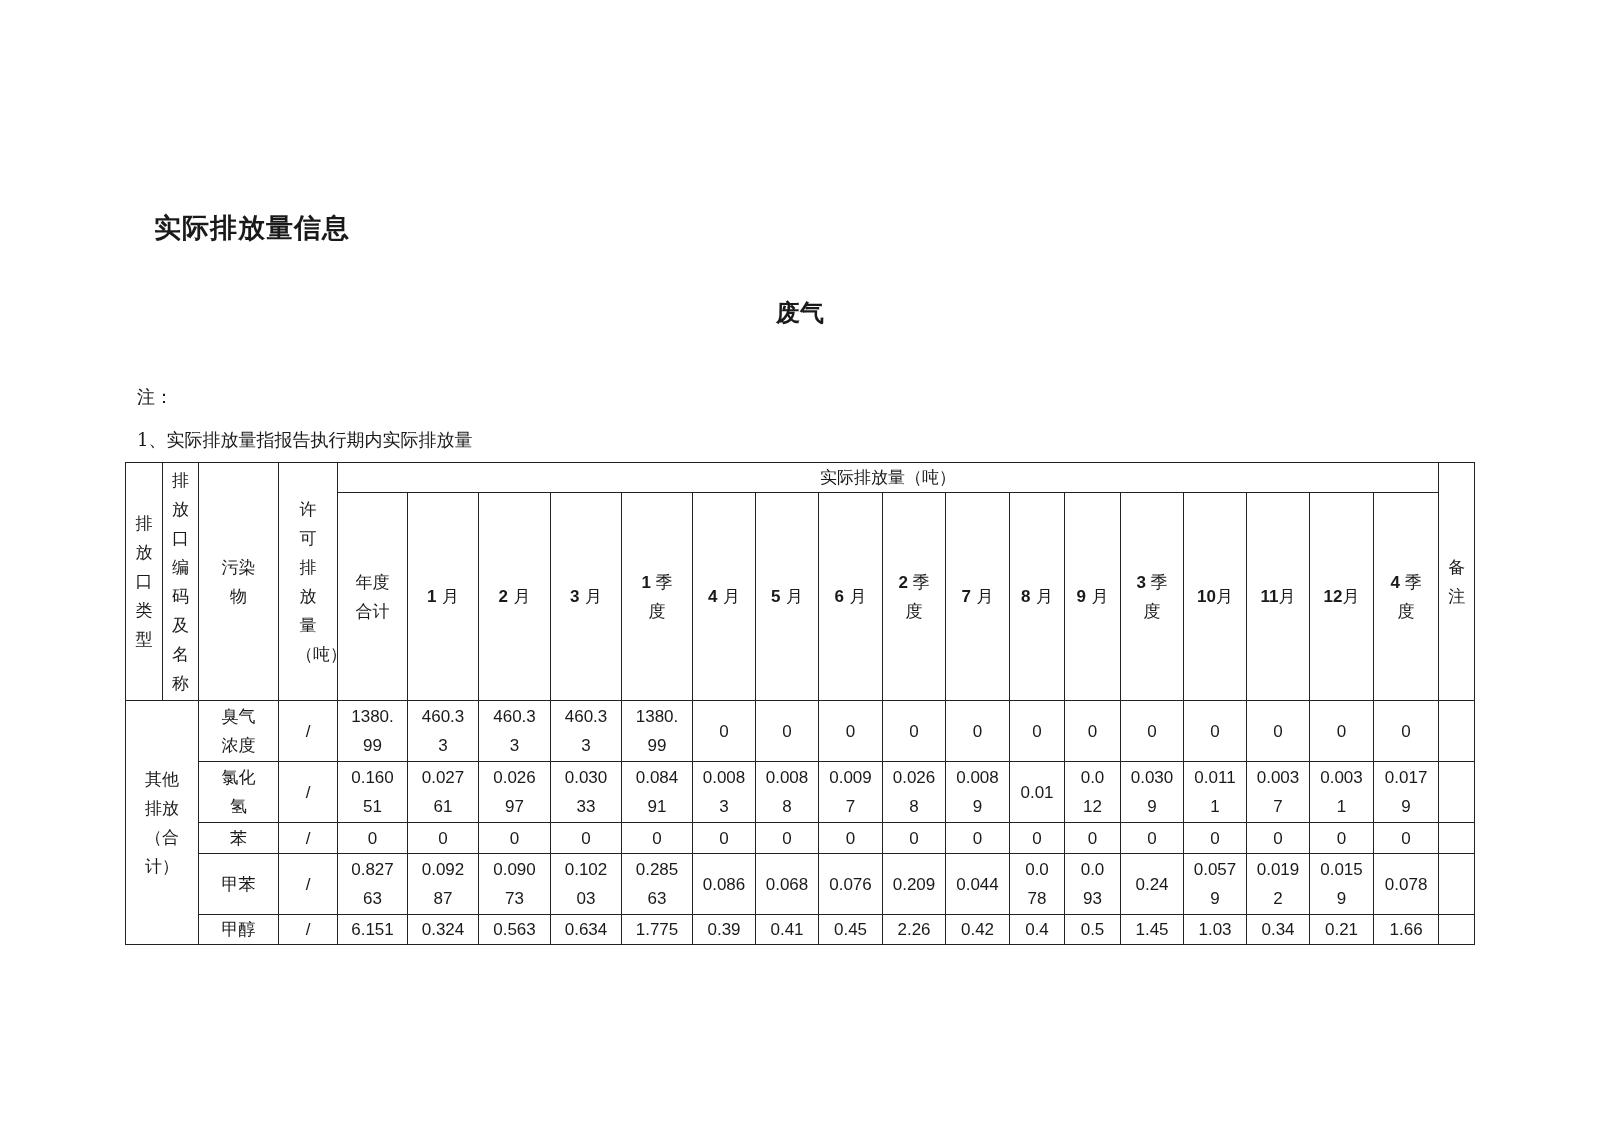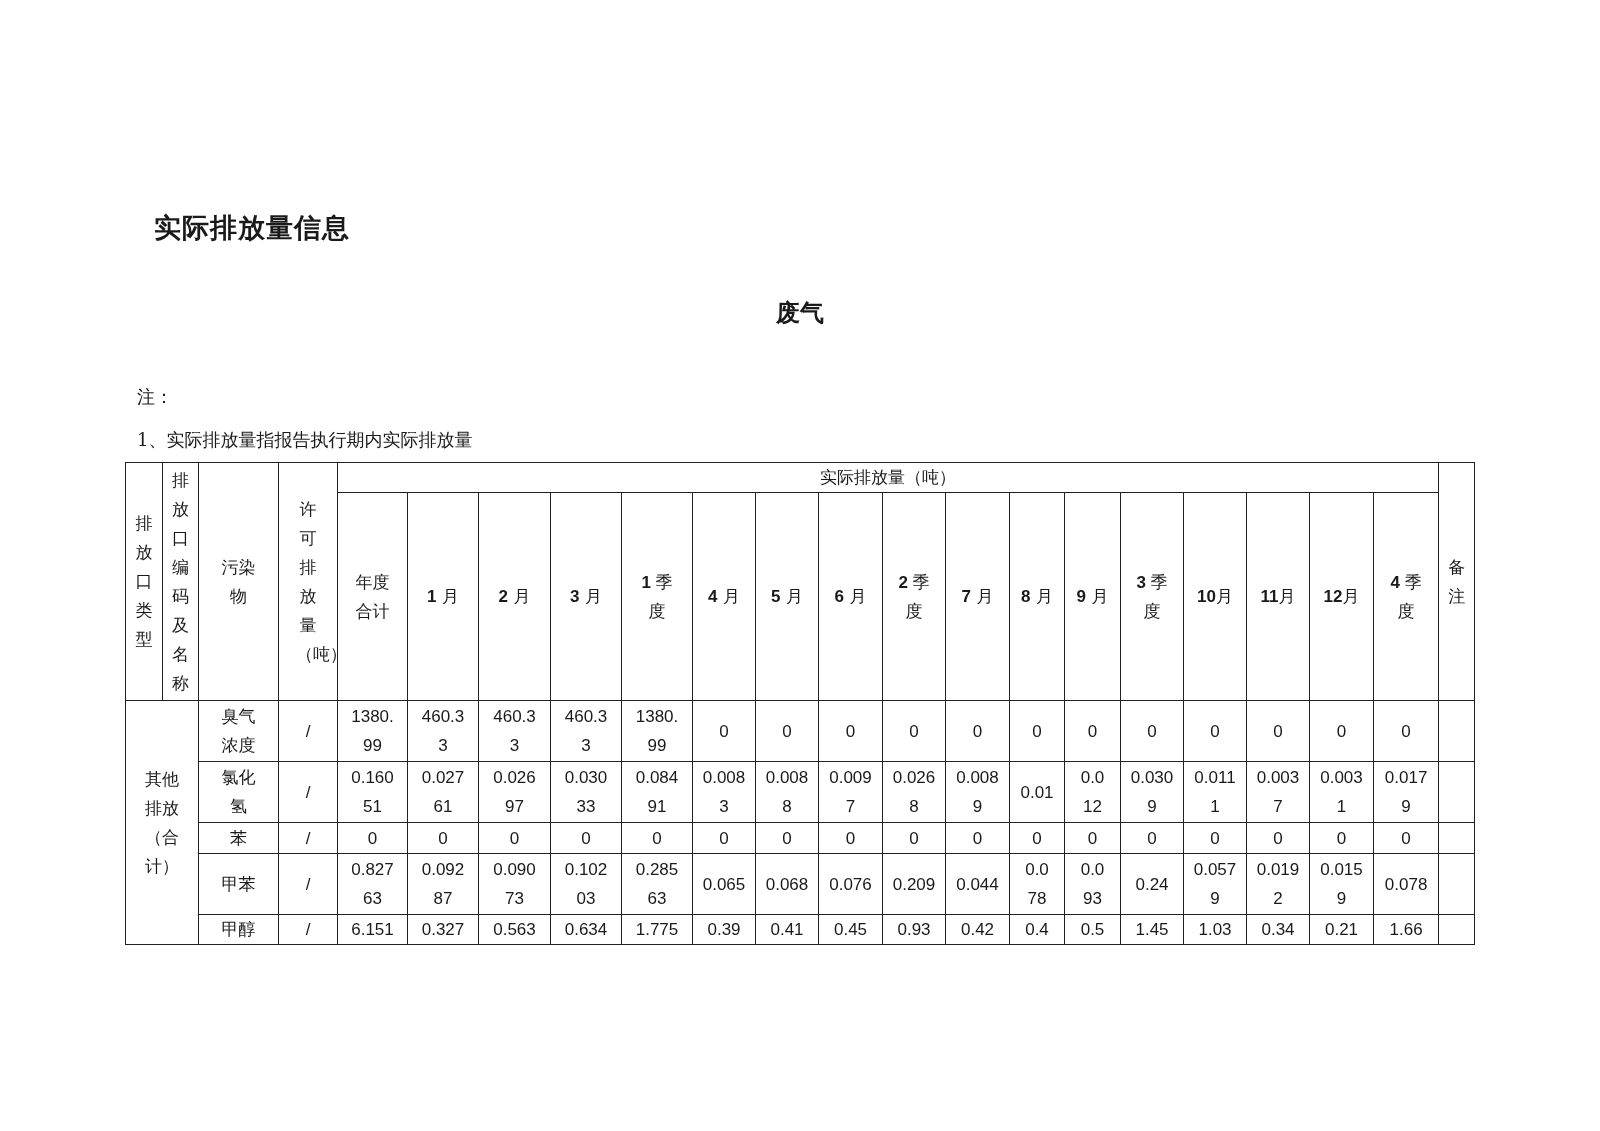--- a/index.html
+++ b/index.html
@@ -161,46 +161,46 @@
         <td></td>
       </tr>
       <tr style="height: 61px;">
         <td><span class="wrap2" style="width:2.1em">甲苯</span></td>
         <td class="num">/</td>
         <td class="num"><span class="wrap2" style="max-width:64px">0.827<br>63</span></td>
         <td class="num"><span class="wrap2" style="max-width:65px">0.092<br>87</span></td>
         <td class="num"><span class="wrap2" style="max-width:66px">0.090<br>73</span></td>
         <td class="num"><span class="wrap2" style="max-width:65px">0.102<br>03</span></td>
         <td class="num"><span class="wrap2" style="max-width:65px">0.285<br>63</span></td>
-        <td class="num"><span class="wrap2" style="max-width:57px">0.065</span></td>
+        <td class="num"><span class="wrap2" style="max-width:57px">0.086</span></td>
         <td class="num"><span class="wrap2" style="max-width:57px">0.068</span></td>
         <td class="num"><span class="wrap2" style="max-width:58px">0.076</span></td>
         <td class="num"><span class="wrap2" style="max-width:57px">0.209</span></td>
         <td class="num"><span class="wrap2" style="max-width:58px">0.044</span></td>
         <td class="num"><span class="wrap2" style="max-width:49px">0.0<br>78</span></td>
         <td class="num"><span class="wrap2" style="max-width:50px">0.0<br>93</span></td>
         <td class="num"><span class="wrap2" style="max-width:57px">0.24</span></td>
         <td class="num"><span class="wrap2" style="max-width:57px">0.057<br>9</span></td>
         <td class="num"><span class="wrap2" style="max-width:57px">0.019<br>2</span></td>
         <td class="num"><span class="wrap2" style="max-width:58px">0.015<br>9</span></td>
         <td class="num"><span class="wrap2" style="max-width:59px">0.078</span></td>
         <td></td>
       </tr>
       <tr style="height: 28px;">
         <td><span class="wrap2" style="width:2.1em">甲醇</span></td>
         <td class="num">/</td>
         <td class="num"><span class="wrap2" style="max-width:64px">6.151</span></td>
-        <td class="num"><span class="wrap2" style="max-width:65px">0.327</span></td>
+        <td class="num"><span class="wrap2" style="max-width:65px">0.324</span></td>
         <td class="num"><span class="wrap2" style="max-width:66px">0.563</span></td>
         <td class="num"><span class="wrap2" style="max-width:65px">0.634</span></td>
         <td class="num"><span class="wrap2" style="max-width:65px">1.775</span></td>
         <td class="num"><span class="wrap2" style="max-width:57px">0.39</span></td>
         <td class="num"><span class="wrap2" style="max-width:57px">0.41</span></td>
         <td class="num"><span class="wrap2" style="max-width:58px">0.45</span></td>
-        <td class="num"><span class="wrap2" style="max-width:57px">0.93</span></td>
+        <td class="num"><span class="wrap2" style="max-width:57px">2.26</span></td>
         <td class="num"><span class="wrap2" style="max-width:58px">0.42</span></td>
         <td class="num"><span class="wrap2" style="max-width:49px">0.4</span></td>
         <td class="num"><span class="wrap2" style="max-width:50px">0.5</span></td>
         <td class="num"><span class="wrap2" style="max-width:57px">1.45</span></td>
         <td class="num"><span class="wrap2" style="max-width:57px">1.03</span></td>
         <td class="num"><span class="wrap2" style="max-width:57px">0.34</span></td>
         <td class="num"><span class="wrap2" style="max-width:58px">0.21</span></td>
         <td class="num"><span class="wrap2" style="max-width:59px">1.66</span></td>
         <td></td>
       </tr>

